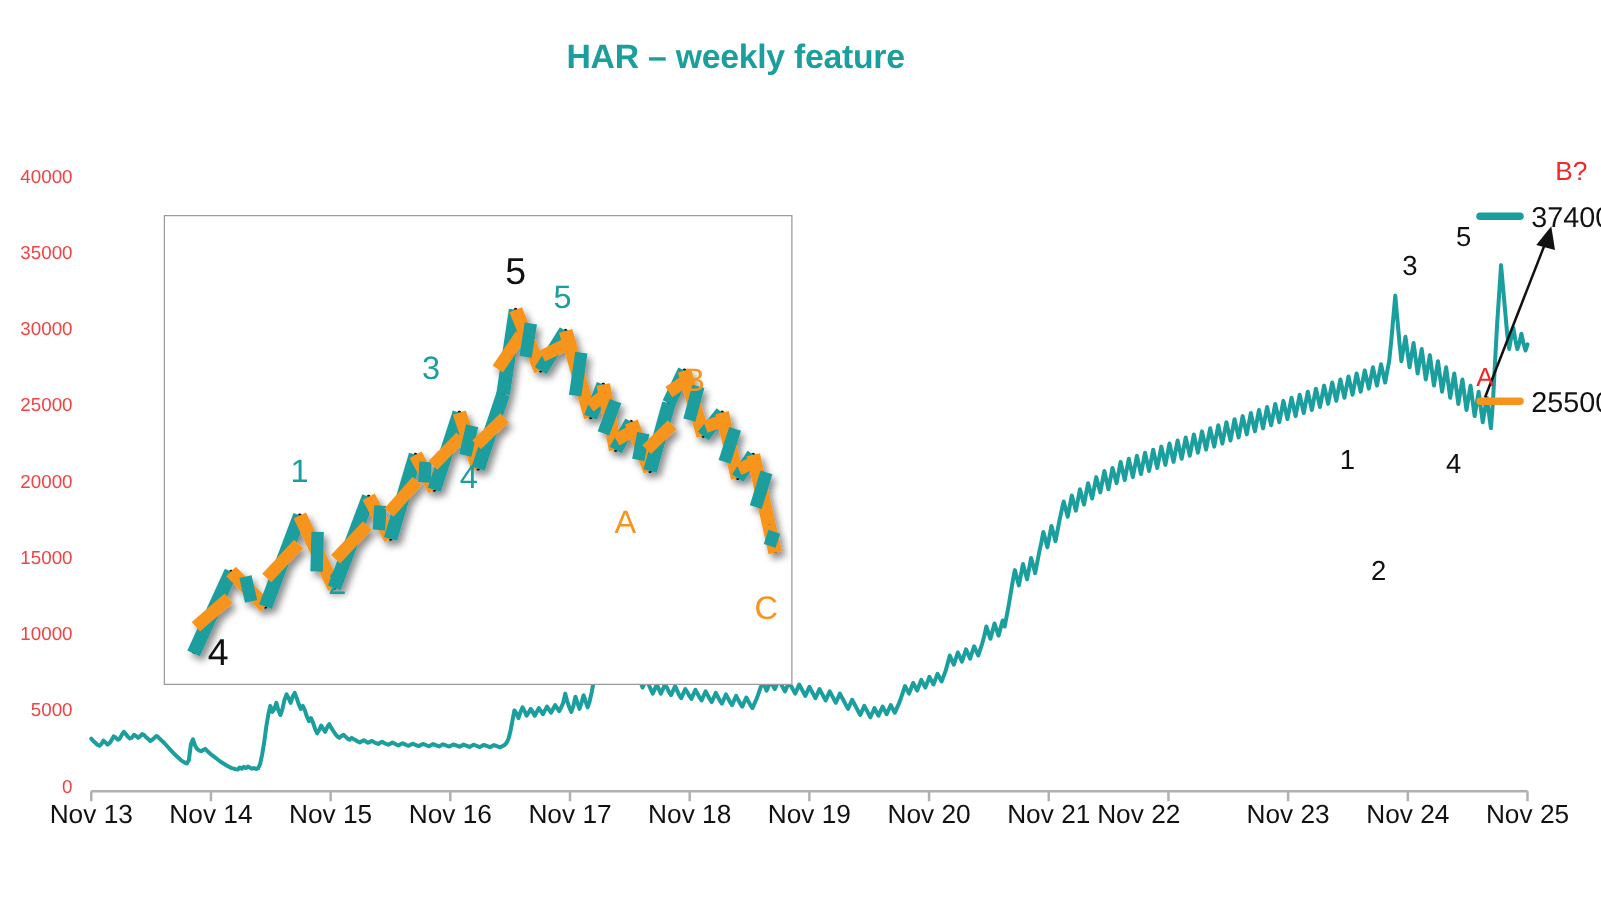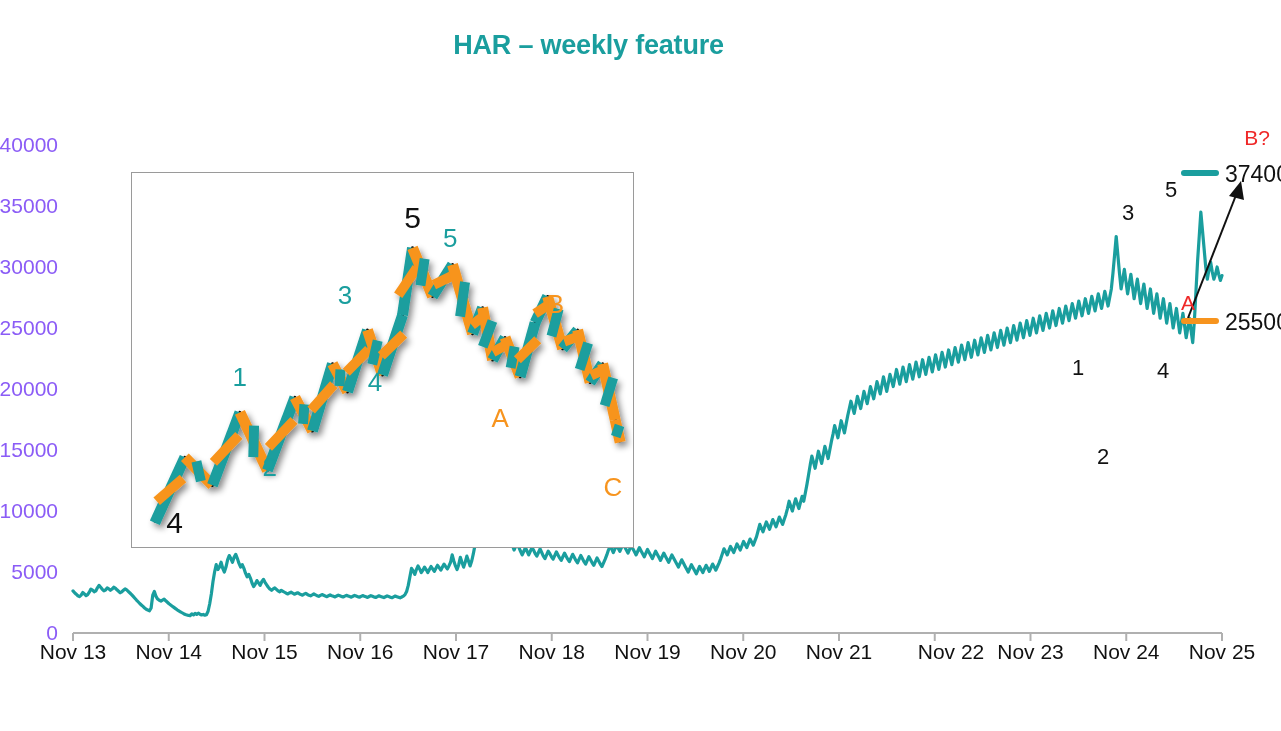--- a/index.html
+++ b/index.html
@@ -1,21 +1,21 @@
 <!DOCTYPE html>
 <html><head>
 <meta charset="utf-8">
 <style>
   html,body{margin:0;padding:0;background:#ffffff;}
   body{width:1281px;height:731px;position:relative;overflow:hidden;
        font-family:"Liberation Sans",sans-serif;color:#111;}
   #root{position:absolute;inset:0;}
   .chart-title{position:absolute;left:0;top:30px;width:1177px;text-align:center;
        font-size:27px;font-weight:bold;color:#1a9e9e;letter-spacing:-0.2px;}
-  .ylabel{position:absolute;right:0;text-align:left;font-size:21px;color:#8b5cf6;
+  .ylabel{position:absolute;right:0;text-align:left;font-size:15px;color:#ef4444;
        line-height:1;white-space:nowrap;}
   #ylabels{position:absolute;left:0;top:0;width:72px;height:731px;}
   #xlabels{position:absolute;left:0;top:640px;width:1281px;height:40px;}
   .xlabel{position:absolute;font-size:21px;color:#111;white-space:nowrap;
        transform:translateX(-50%);top:0;}
   #plot{position:absolute;left:0;top:0;width:1281px;height:731px;}
   #inset{position:absolute;left:131px;top:172px;width:503px;height:376px;
        border:1px solid #9a9a9a;background:#ffffff;box-sizing:border-box;}
   #inset-title{position:absolute;left:134px;top:145px;font-size:19px;color:#111;
        white-space:nowrap;}
@@ -52,21 +52,21 @@
   <div id="xlabels">
       <div class="xlabel" style="left: 73px;">Nov 13</div>
       <div class="xlabel" style="left: 168.75px;">Nov 14</div>
       <div class="xlabel" style="left: 264.5px;">Nov 15</div>
       <div class="xlabel" style="left: 360.25px;">Nov 16</div>
       <div class="xlabel" style="left: 456px;">Nov 17</div>
       <div class="xlabel" style="left: 551.75px;">Nov 18</div>
       <div class="xlabel" style="left: 647.5px;">Nov 19</div>
       <div class="xlabel" style="left: 743.25px; text-align: center;">Nov 20</div>
       <div class="xlabel" style="left: 839px;">Nov 21</div>
-      <div class="xlabel" style="left: 951px;">Nov 22</div>
+      <div class="xlabel" style="left: 911px;">Nov 22</div>
       <div class="xlabel" style="left: 1030.5px;">Nov 23</div>
       <div class="xlabel" style="left: 1126.25px;">Nov 24</div>
       <div class="xlabel" style="left: 1222px;">Nov 25</div>
     </div>
 
   <svg id="plot" viewBox="0 0 1281 731">
     <line id="xaxis-line" x1="73" y1="633" x2="1222" y2="633" stroke="#b0b0b0" stroke-width="2"></line>
     <g id="xticks">
         <line x1="73" x2="73" y1="633" y2="641" stroke="#b0b0b0" stroke-width="2"></line>
         <line x1="168.75" x2="168.75" y1="633" y2="641" stroke="#b0b0b0" stroke-width="2"></line>

